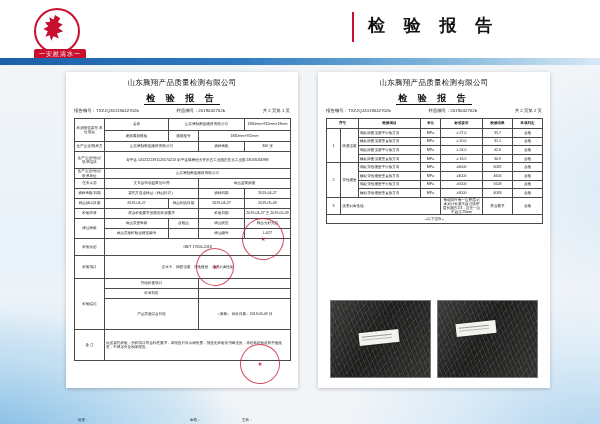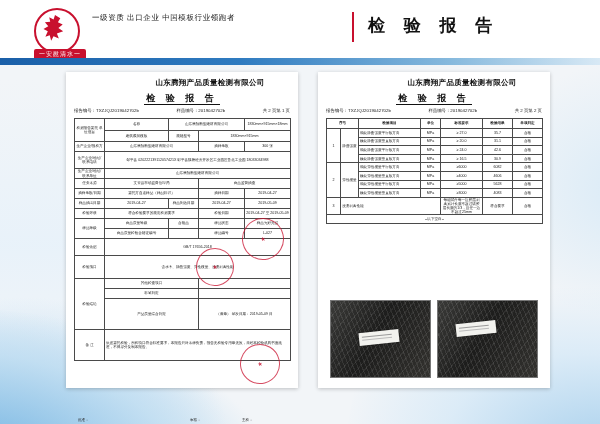--- a/index.html
+++ b/index.html
@@ -46,21 +46,21 @@
 
   .hdr-blue{position:absolute;left:0;top:58px;width:600px;height:7px;
      background:linear-gradient(90deg,#1a5fa8 0%,#2f7bc0 40%,#86b9dd 75%,#d8e9f5 100%);}
 
   
   .sheet{position:absolute;background:#ffffff;box-shadow:0 1px 4px rgba(0,0,0,.22);}
   .sheet-l{left:66px;top:72px;width:232px;height:316px;}
   .sheet-r{left:318px;top:72px;width:232px;height:316px;}
 
   .co{position:absolute;left:0;top:6px;width:100%;text-align:center;
-      font-size:7.5px;font-weight:bold;color:#111;letter-spacing:.3px;margin-left:28px;}
+      font-size:7.5px;font-weight:normal;color:#111;letter-spacing:.3px;}
   .rep{position:absolute;left:0;top:20px;width:100%;text-align:center;
       font-size:9px;font-weight:bold;letter-spacing:4px;color:#111;}
   .rep-underline{position:absolute;left:78px;top:32px;width:76px;height:1px;background:#111;}
 
   .meta{position:absolute;left:8px;top:36px;width:216px;display:flex;justify-content:space-between;
         font-size:4.4px;color:#222;}
   .meta span{white-space:nowrap;}
 
   table.grid{position:absolute;border-collapse:collapse;table-layout:fixed;}
   table.grid td{border:.5px solid #4a4a4a;font-size:3.6px;color:#222;padding:0 1px;
@@ -122,21 +122,20 @@
 
   <div class="header">
     <div class="logo">
       <div class="ring"></div>
       <div class="mark"></div>
       <div class="bar">
           <span>一安慰清水一</span>
         </div>
     </div>
     <div class="hdr-lines">
-      <div class="l2">一级资质 出口企业  中国模板行业领跑者</div>
     </div>
     <div class="hdr-sep"></div>
     <div class="hdr-title">检 验 报 告</div>
     <div class="hdr-blue"></div>
   </div>
 
   <div class="sheet sheet-l">
     <div class="co">山东腾翔产品质量检测有限公司</div>
     <div class="rep">检 验 报 告</div>
     <div class="rep-underline"></div>

